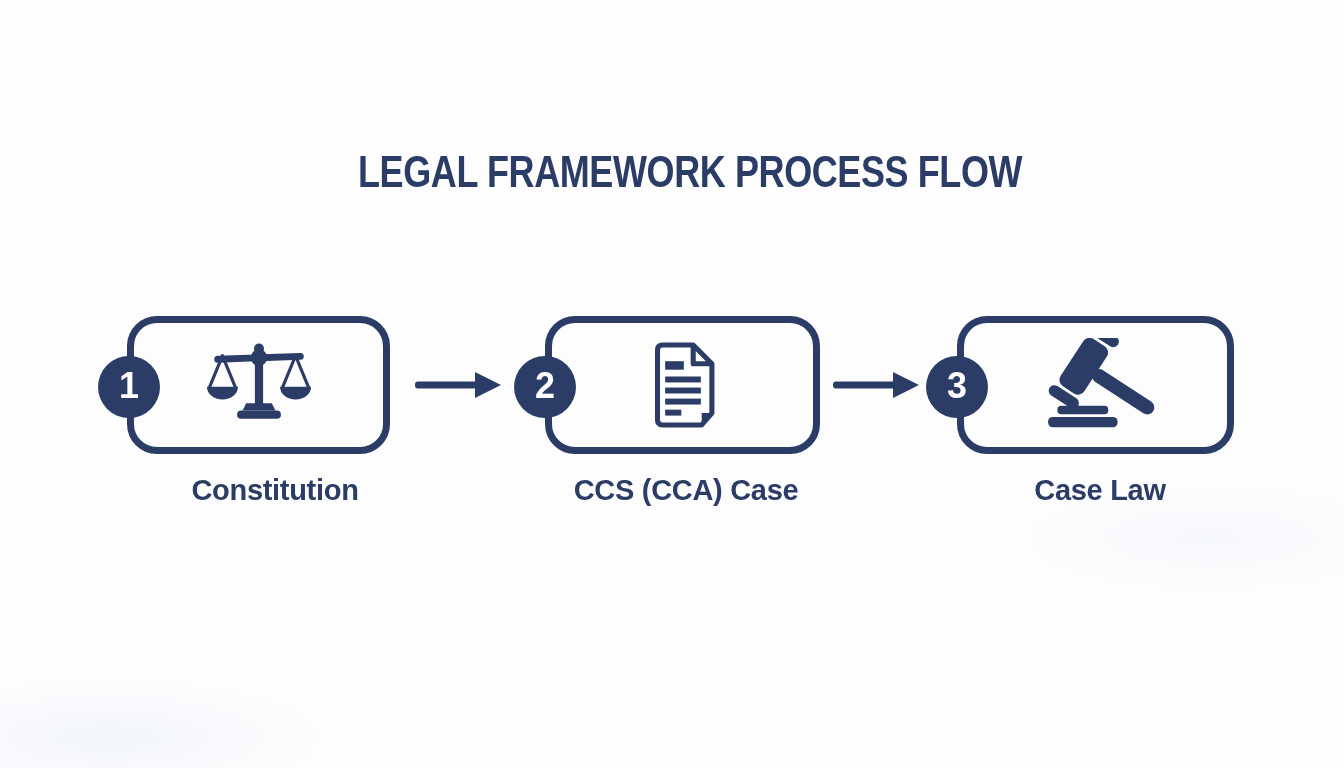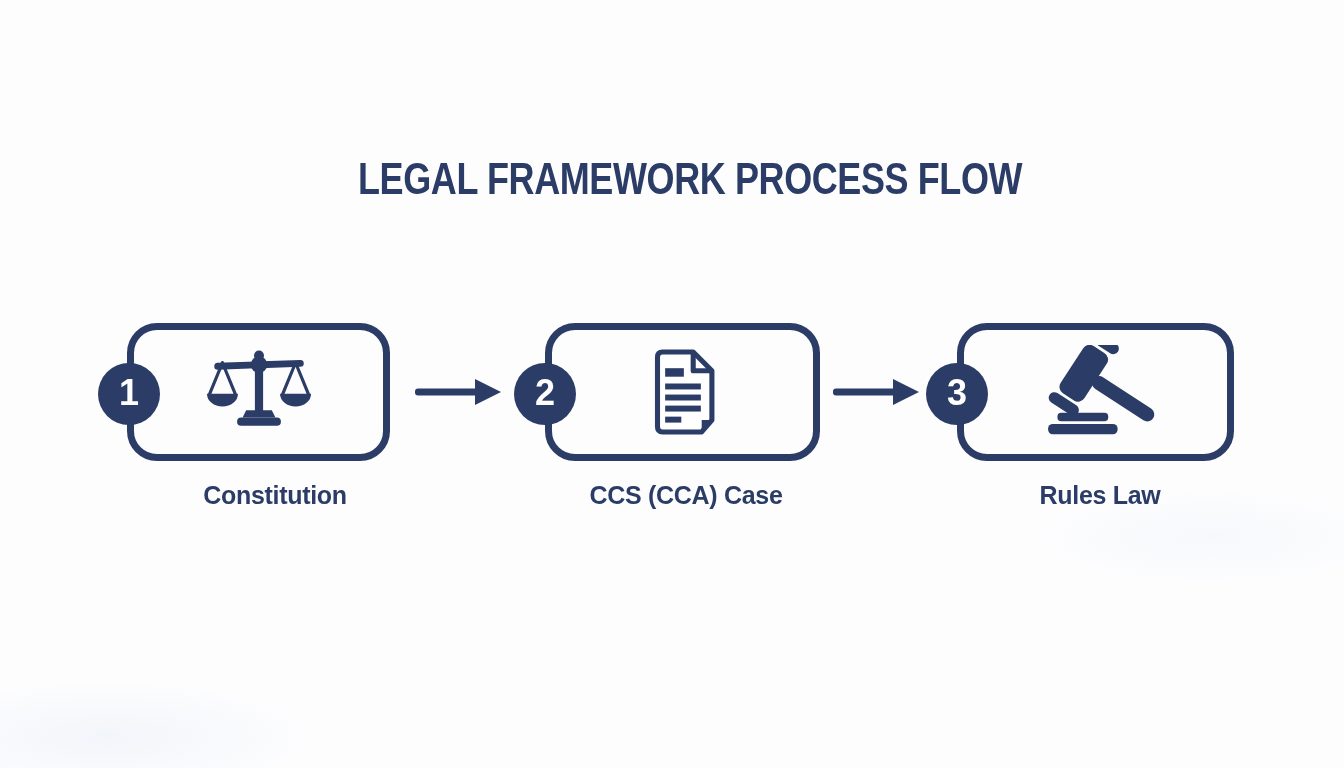--- a/index.html
+++ b/index.html
@@ -11,21 +11,21 @@
   html,body{width:1344px;height:768px;overflow:hidden;}
   body{
     font-family:"Liberation Sans", sans-serif;
     background:
       radial-gradient(ellipse 300px 80px at 8% 96%, rgba(210,222,238,.25), transparent 70%),
       radial-gradient(ellipse 260px 70px at 90% 70%, rgba(214,226,240,.18), transparent 70%),
       var(--bg);
     position:relative;
     color:var(--navy);
   }
-  .stage{position:absolute;inset:0;margin-top:7px;}
+  .stage{position:absolute;inset:0;}
 
   
   .title-wrap{
     position:absolute;top:146px;left:0;width:100%;
     text-align:center;padding-left:36px;
   }
   .title{
     display:inline-block;
     font-size:45px;font-weight:bold;letter-spacing:-.5px;
     transform:scaleX(.80);transform-origin:center;
@@ -59,21 +59,21 @@
 
   
   .arrow{position:absolute;top:370px;width:90px;height:30px;}
   .arrow-1{left:415px;}
   .arrow-2{left:833px;}
 
   
   .step-label{
     position:absolute;top:474px;width:300px;
     text-align:center;
-    font-size:25px;font-weight:bold;color:var(--navy);
+    font-size:29px;font-weight:bold;color:var(--navy);
     letter-spacing:-.3px;white-space:nowrap;
   }
   .label-1{left:125px;}
   .label-2{left:536px;}
   .label-3{left:950px;}
 
   .icon-svg{display:block;}
 </style>
 </head>
 <body>
@@ -147,15 +147,15 @@
     <rect x="0" y="11.5" width="63" height="7" rx="3" fill="var(--navy)"></rect>
     <polygon points="60,2 86,15 60,28" fill="var(--navy)"></polygon>
   </svg>
   <svg class="arrow arrow-2" viewBox="0 0 90 30" aria-hidden="true">
     <rect x="0" y="11.5" width="63" height="7" rx="3" fill="var(--navy)"></rect>
     <polygon points="60,2 86,15 60,28" fill="var(--navy)"></polygon>
   </svg>
 
   <div class="step-label label-1">Constitution</div>
   <div class="step-label label-2">CCS (CCA) Case</div>
-  <div class="step-label label-3">Rules Law</div>
+  <div class="step-label label-3">Case Law</div>
 
 </div>
 
 </body></html>

